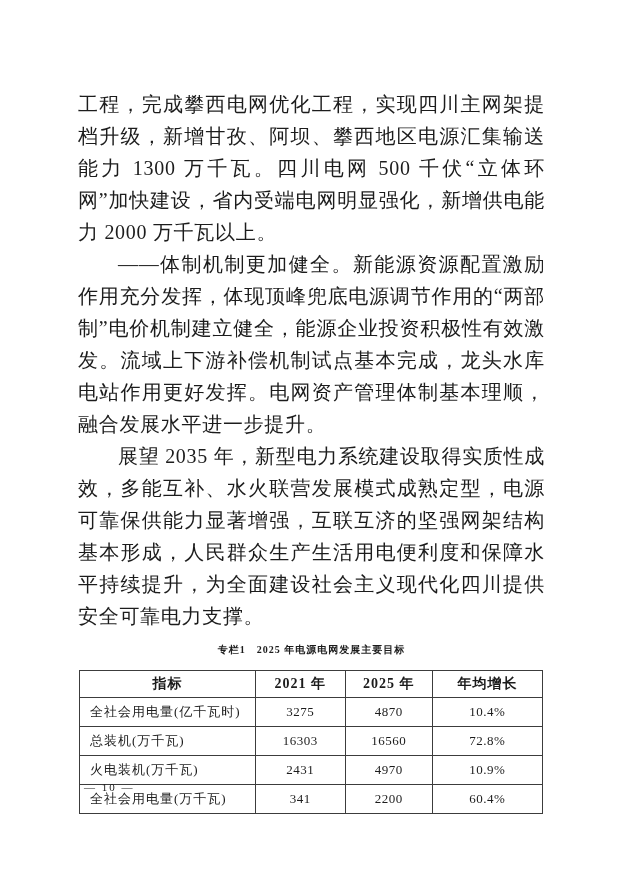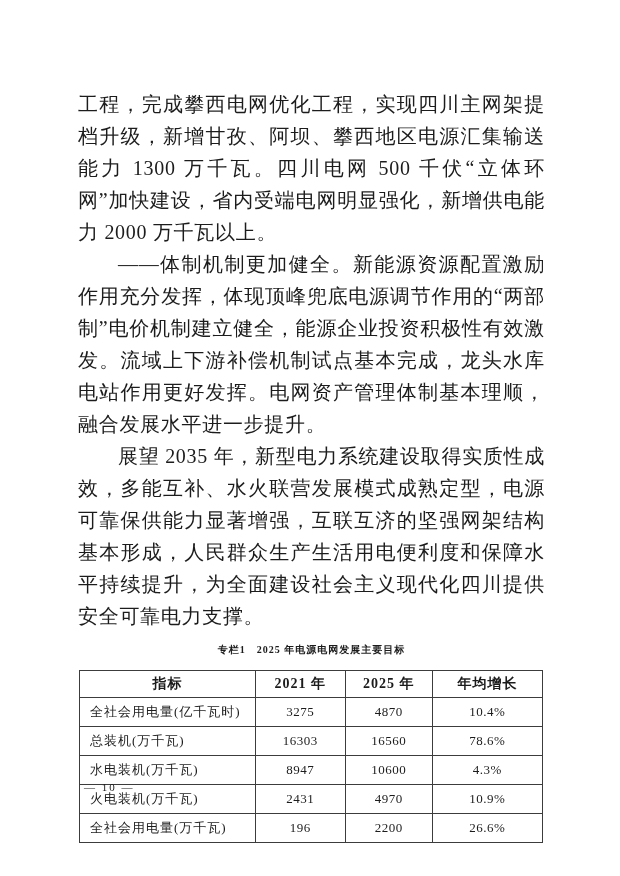--- a/index.html
+++ b/index.html
@@ -105,38 +105,32 @@
         <tr>
           <td class="label">全社会用电量(亿千瓦时)</td>
           <td>3275</td>
           <td>4870</td>
           <td>10.4%</td>
         </tr>
         <tr>
           <td class="label">总装机(万千瓦)</td>
           <td>16303</td>
           <td>16560</td>
-          <td>78.6%</td>
-        </tr>
-        <tr>
-          <td class="label">水电装机(万千瓦)</td>
-          <td>8947</td>
-          <td>10600</td>
-          <td>4.3%</td>
+          <td>72.8%</td>
         </tr>
         <tr>
           <td class="label">火电装机(万千瓦)</td>
           <td>2431</td>
           <td>4970</td>
           <td>10.9%</td>
         </tr>
         <tr>
           <td class="label">全社会用电量(万千瓦)</td>
-          <td>196</td>
+          <td>341</td>
           <td>2200</td>
-          <td>26.6%</td>
+          <td>60.4%</td>
         </tr>
       </tbody>
     </table>
   </div>
 
   <div class="page-number">— 10 —</div>
 </div>
 
 </body></html>

